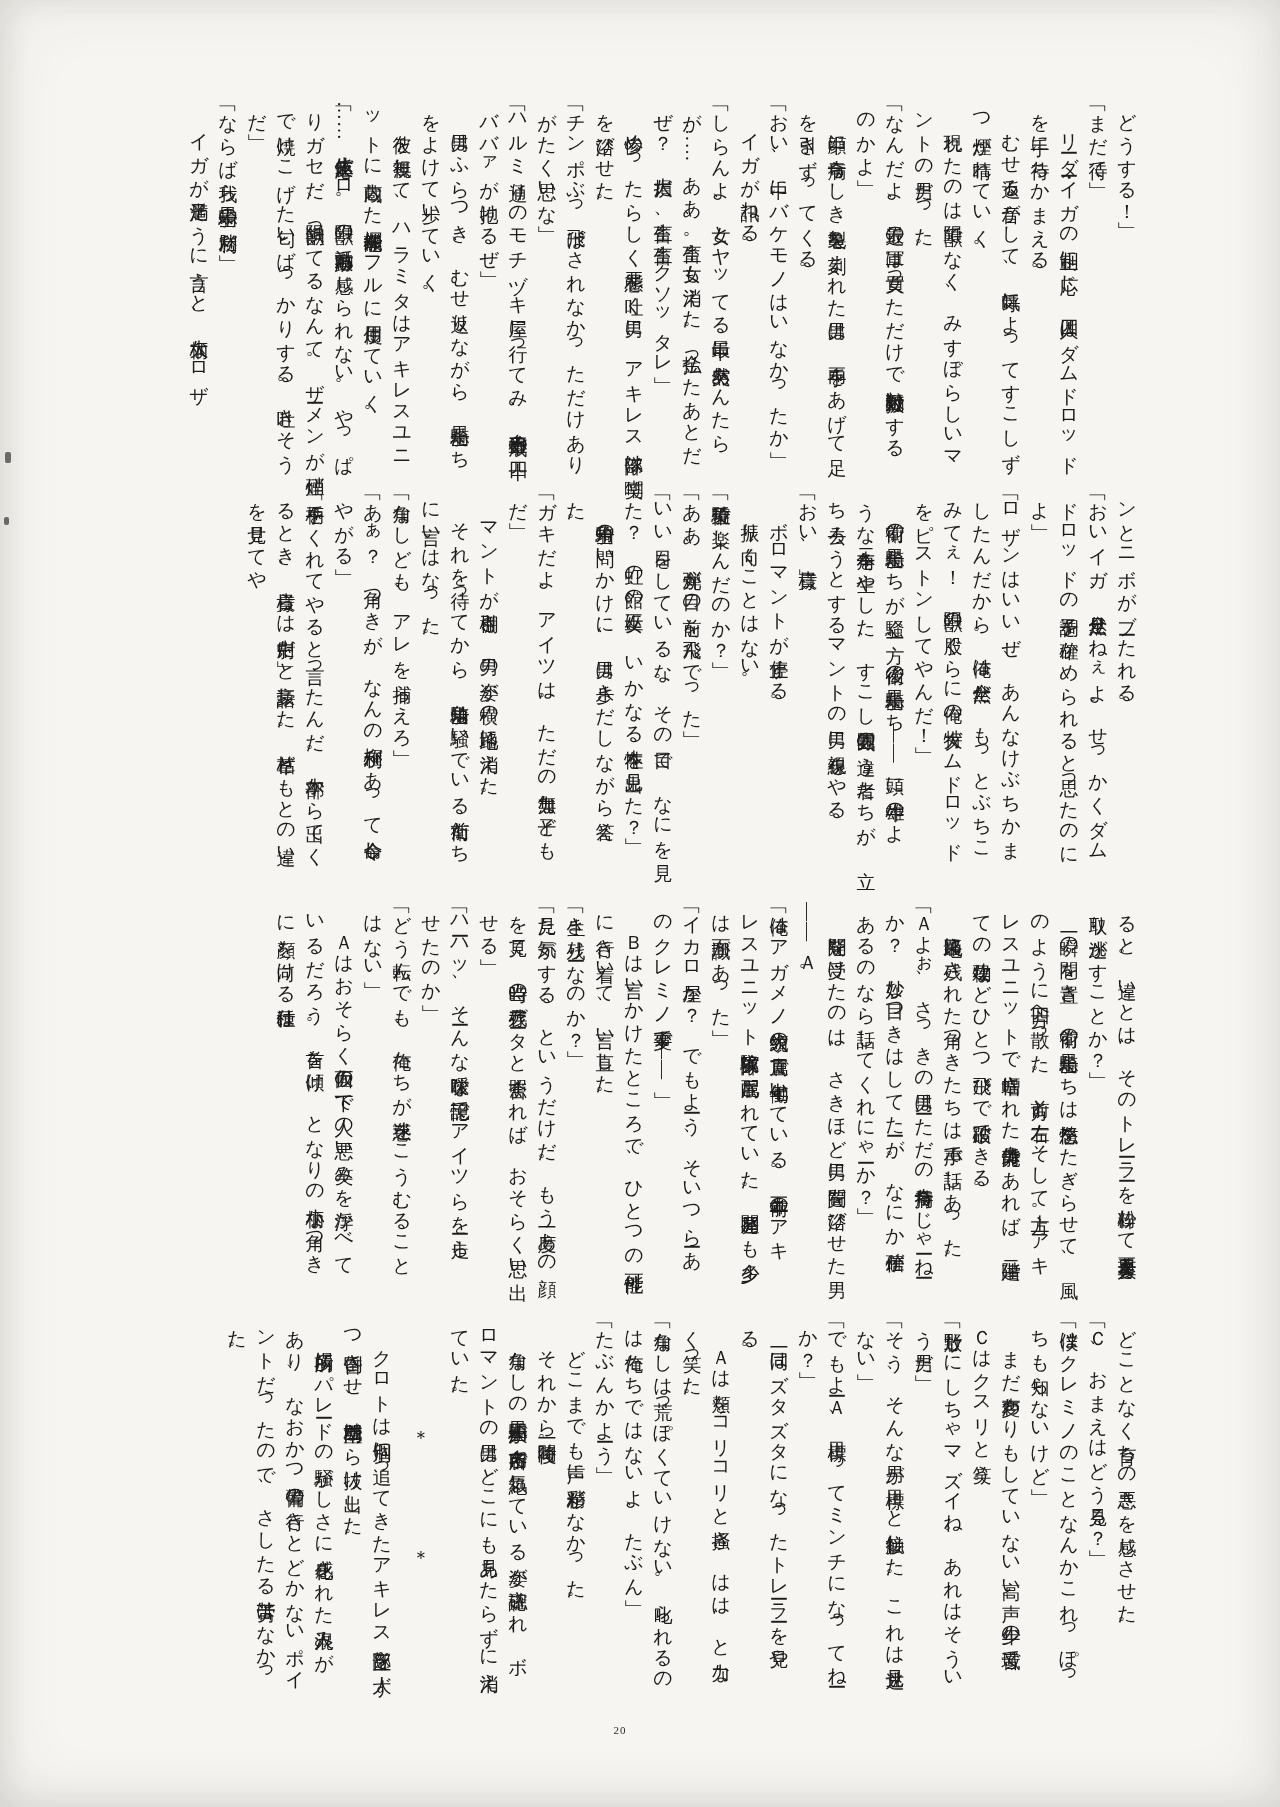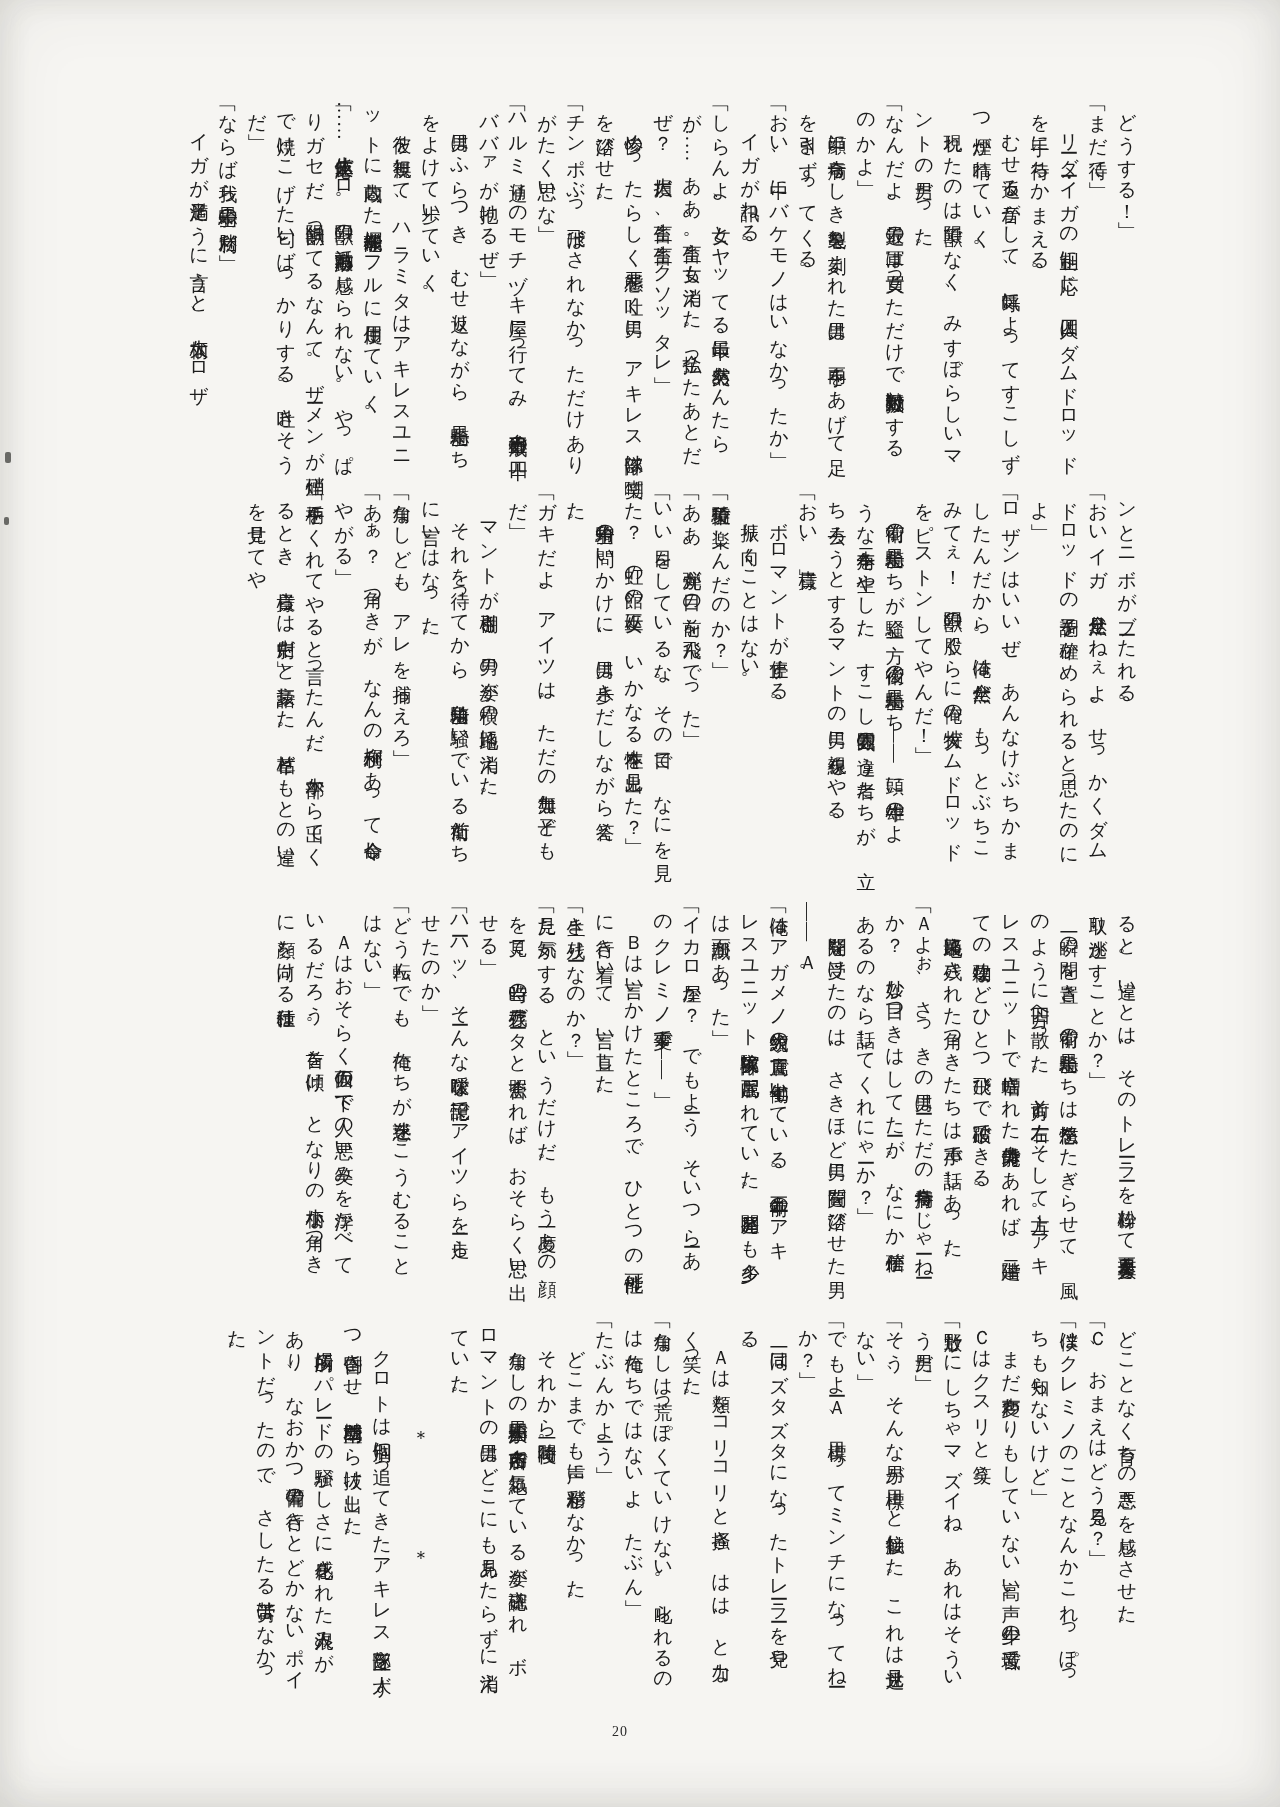--- a/index.html
+++ b/index.html
@@ -23,21 +23,21 @@
     text-align:left;
   }
   .band-1{top:100px;}
   .band-2{top:489px;}
   .band-3{top:902px;}
   .band-4{top:1317px;}
   .para{margin:0;padding:0;}
   .break-col{margin:0 10px;}
   .page-number{
     position:absolute;left:98px;width:1044px;top:1724px;
-    text-align:center;color:#2a2a2a;font-size:14px;letter-spacing:1px;
+    text-align:center;color:#2a2a2a;font-size:11px;letter-spacing:1px;
   }
   .speck{position:absolute;background:#4a4a46;border-radius:2px;opacity:.8;}
   .speck-1{left:5px;top:452px;width:6px;height:11px;}
   .speck-2{left:4px;top:517px;width:5px;height:8px;}
 </style>
 </head>
 <body>
 
 <div class="page">
   <div class="band band-1">

